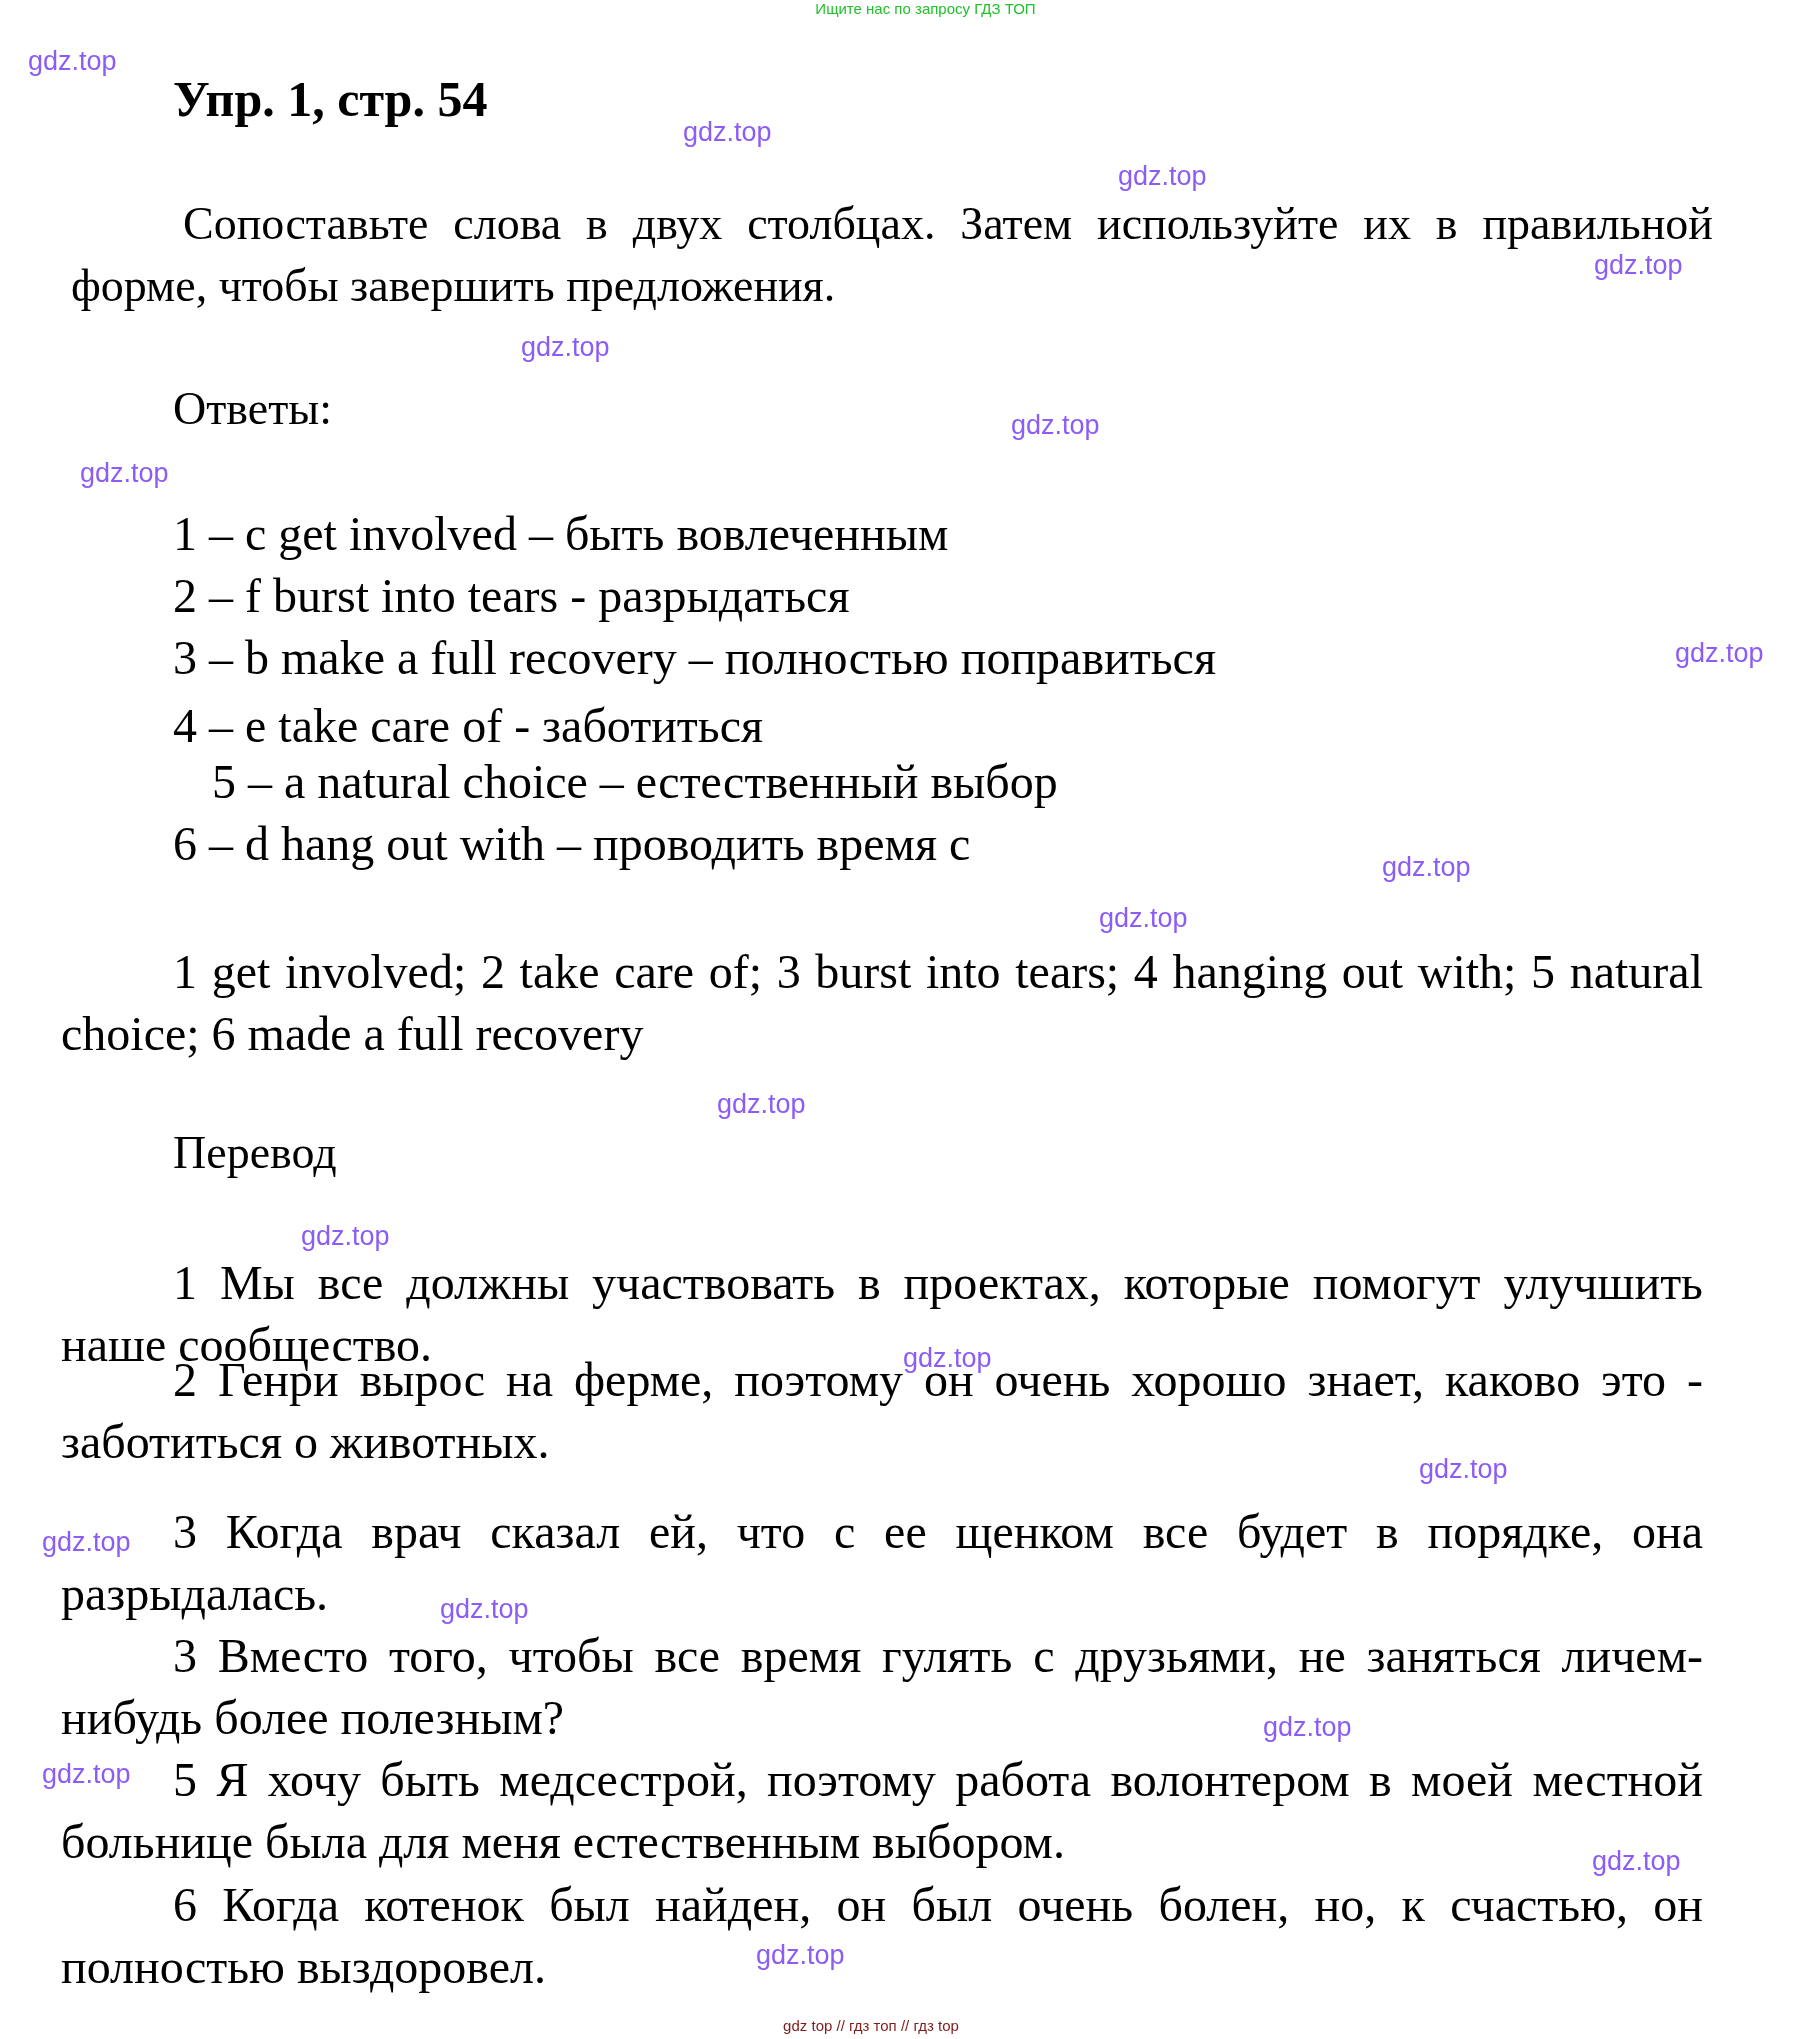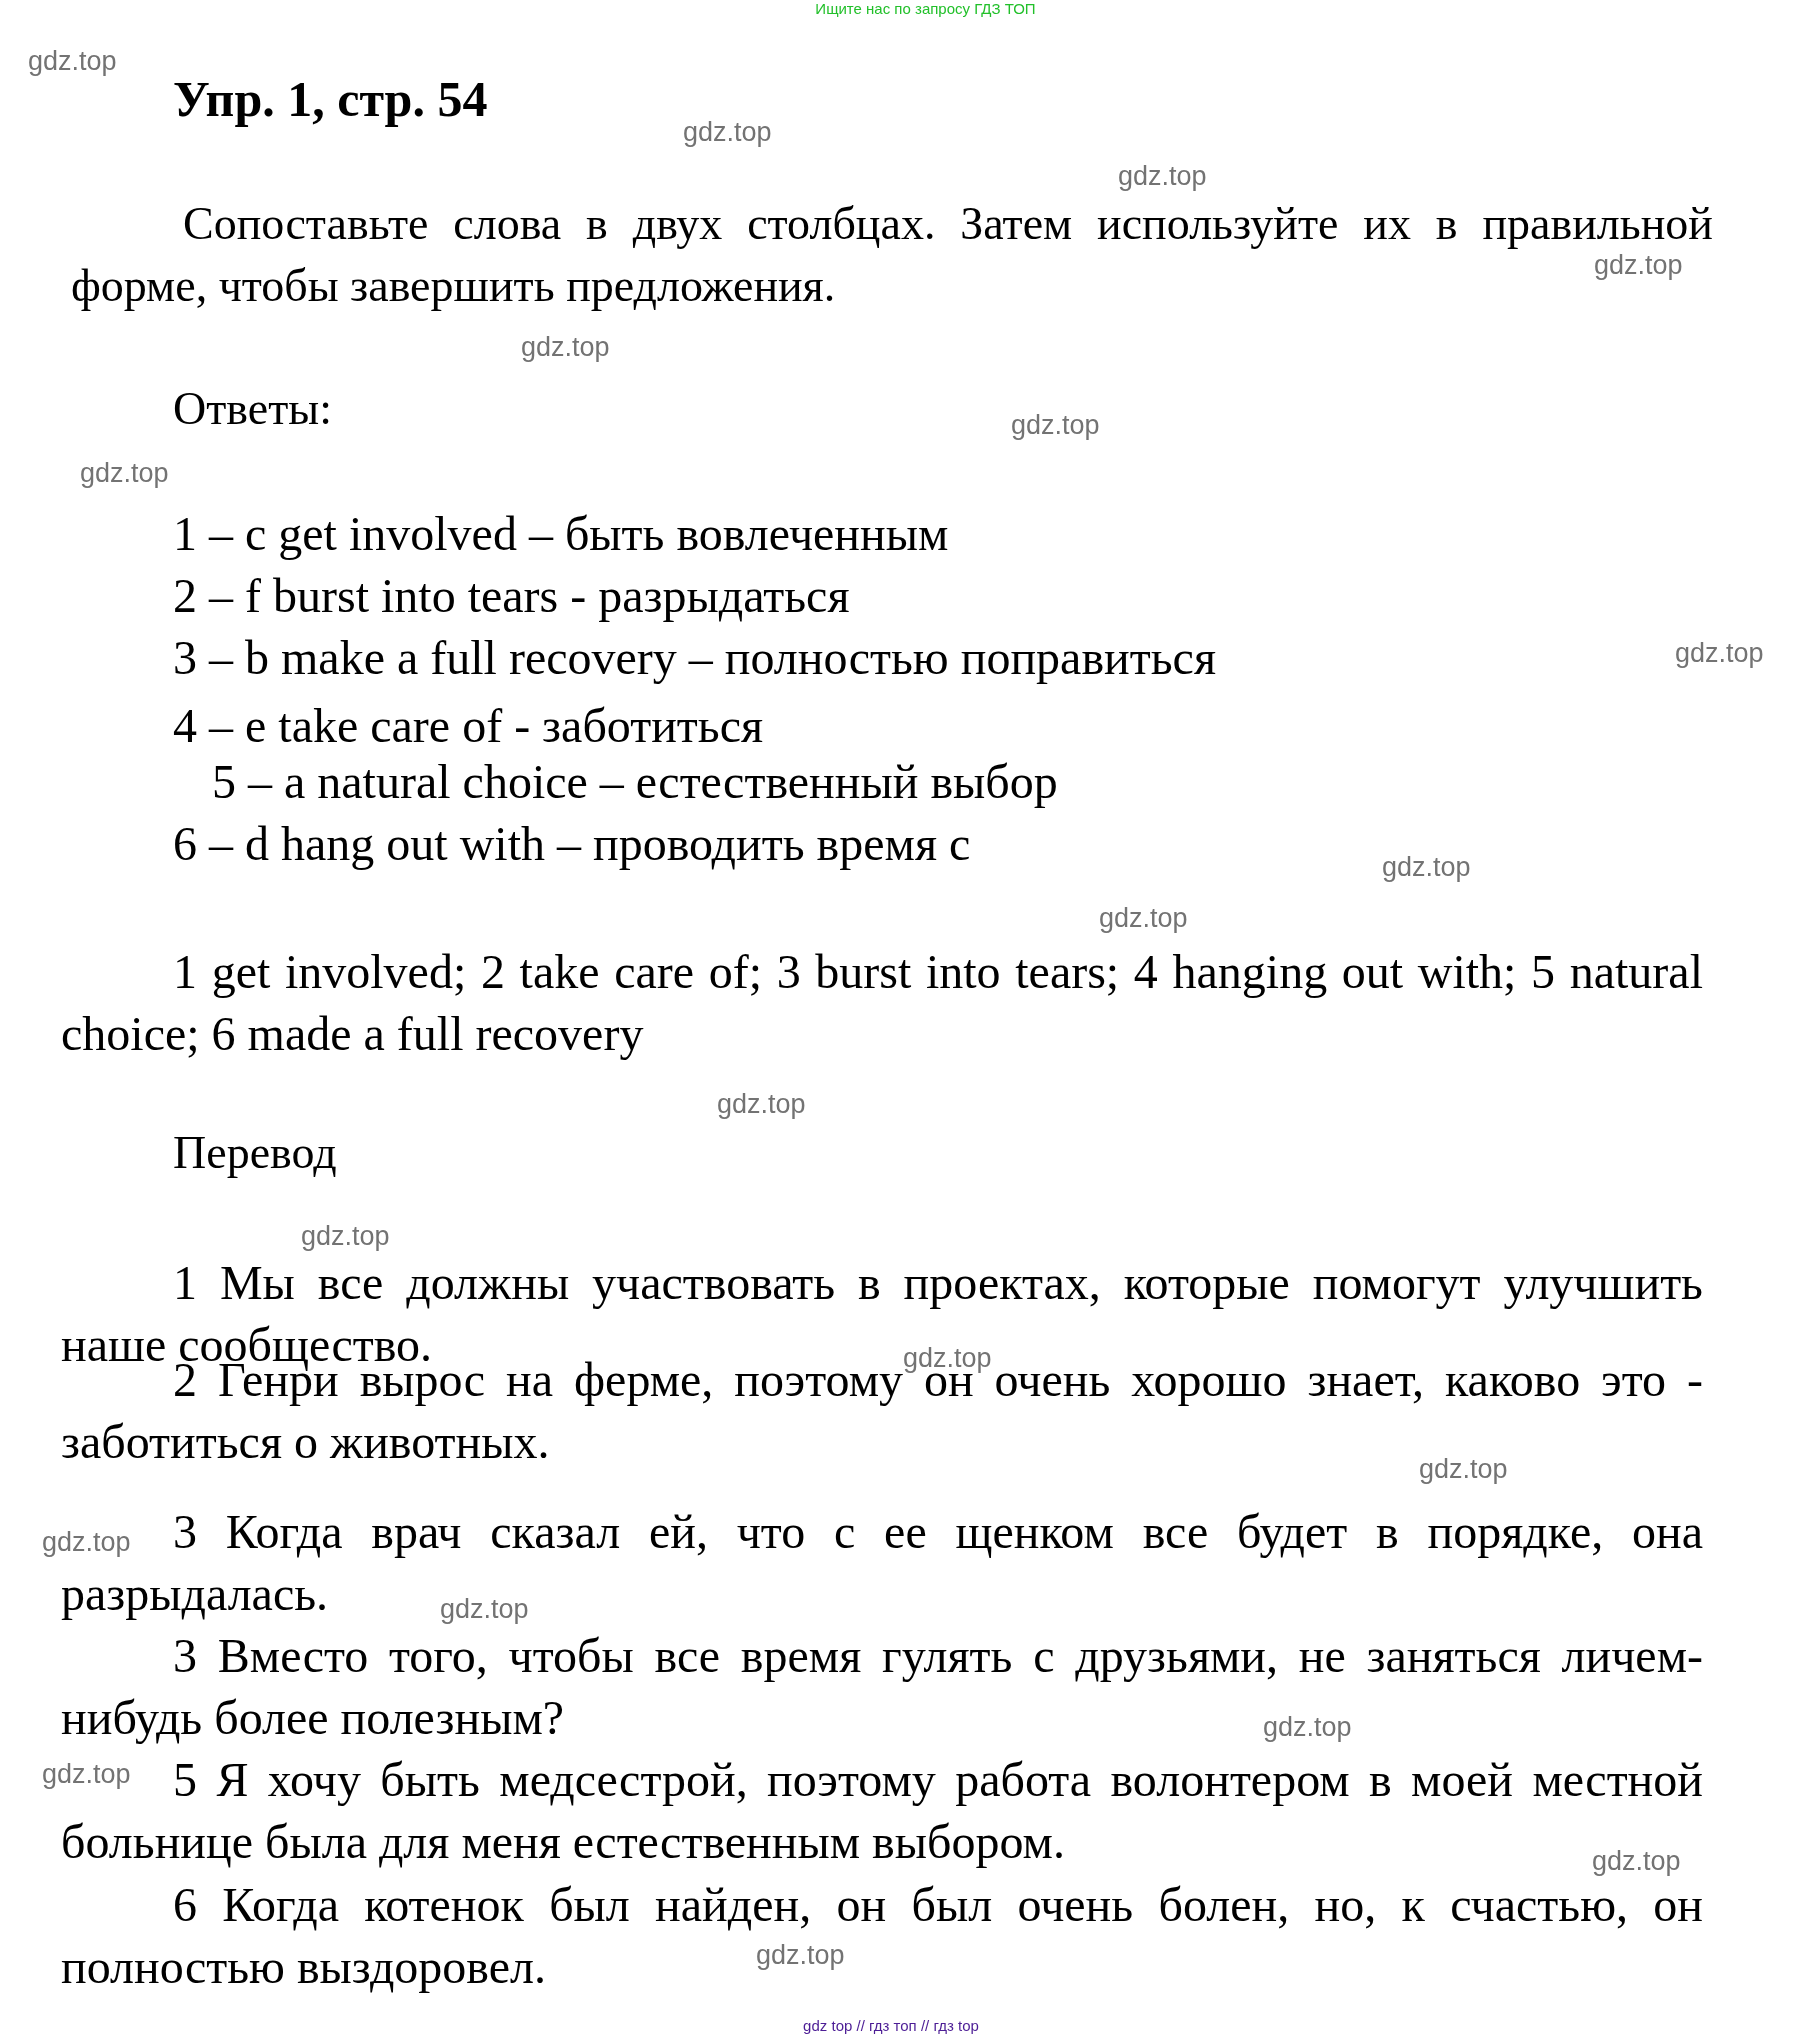--- a/index.html
+++ b/index.html
@@ -1,21 +1,21 @@
 <!DOCTYPE html>
 <html style="font-size:15px"><head>
 <meta charset="utf-8">
 <style>
   html, body { margin:0; padding:0; background:#ffffff; }
   body { width:1819px; height:2040px; position:relative; overflow:hidden; }
   .abs { position:absolute; white-space:nowrap; }
   .serif { font-family: "Liberation Serif", "DejaVu Serif", serif; color:#000; }
-  .wm { font-family: "Liberation Sans", "DejaVu Sans", sans-serif; font-size:27px; color:#737373; }
+  .wm { font-family: "Liberation Sans", "DejaVu Sans", sans-serif; font-size:27px; color:#8b5cf6; }
   .banner { font-family: "Liberation Sans", "DejaVu Sans", sans-serif; font-size:15px; color:#22c02a; left:16px; width:1819px; text-align:center; top:0; }
-  .footer { font-family: "Liberation Sans", "DejaVu Sans", sans-serif; font-size:15px; color:#4c1d95; left:0; width:1742px; text-align:center; top:2017px;padding-left:20px; }
+  .footer { font-family: "Liberation Sans", "DejaVu Sans", sans-serif; font-size:15px; color:#7f1d1d; left:0; width:1742px; text-align:center; top:2017px; }
   .title { font-weight:bold; font-size:50px; left:173px; top:70px; }
   .instr { font-weight:normal; font-size:46px; left:61px; width:1642px; top:193px; line-height:62px; text-align:justify; text-indent:112px; white-space:normal;margin-left:10px; }
   .h2 { font-weight:normal; font-size:46px; left:173px; }
   .ans { font-size:48px; left:173px; }
   .para { font-size:48px; left:61px; width:1642px; line-height:62px; text-align:justify; text-indent:112px; white-space:normal; }
 </style>
 </head>
 <body>
 
 <div class="abs banner">Ищите нас по запросу ГДЗ ТОП</div>

